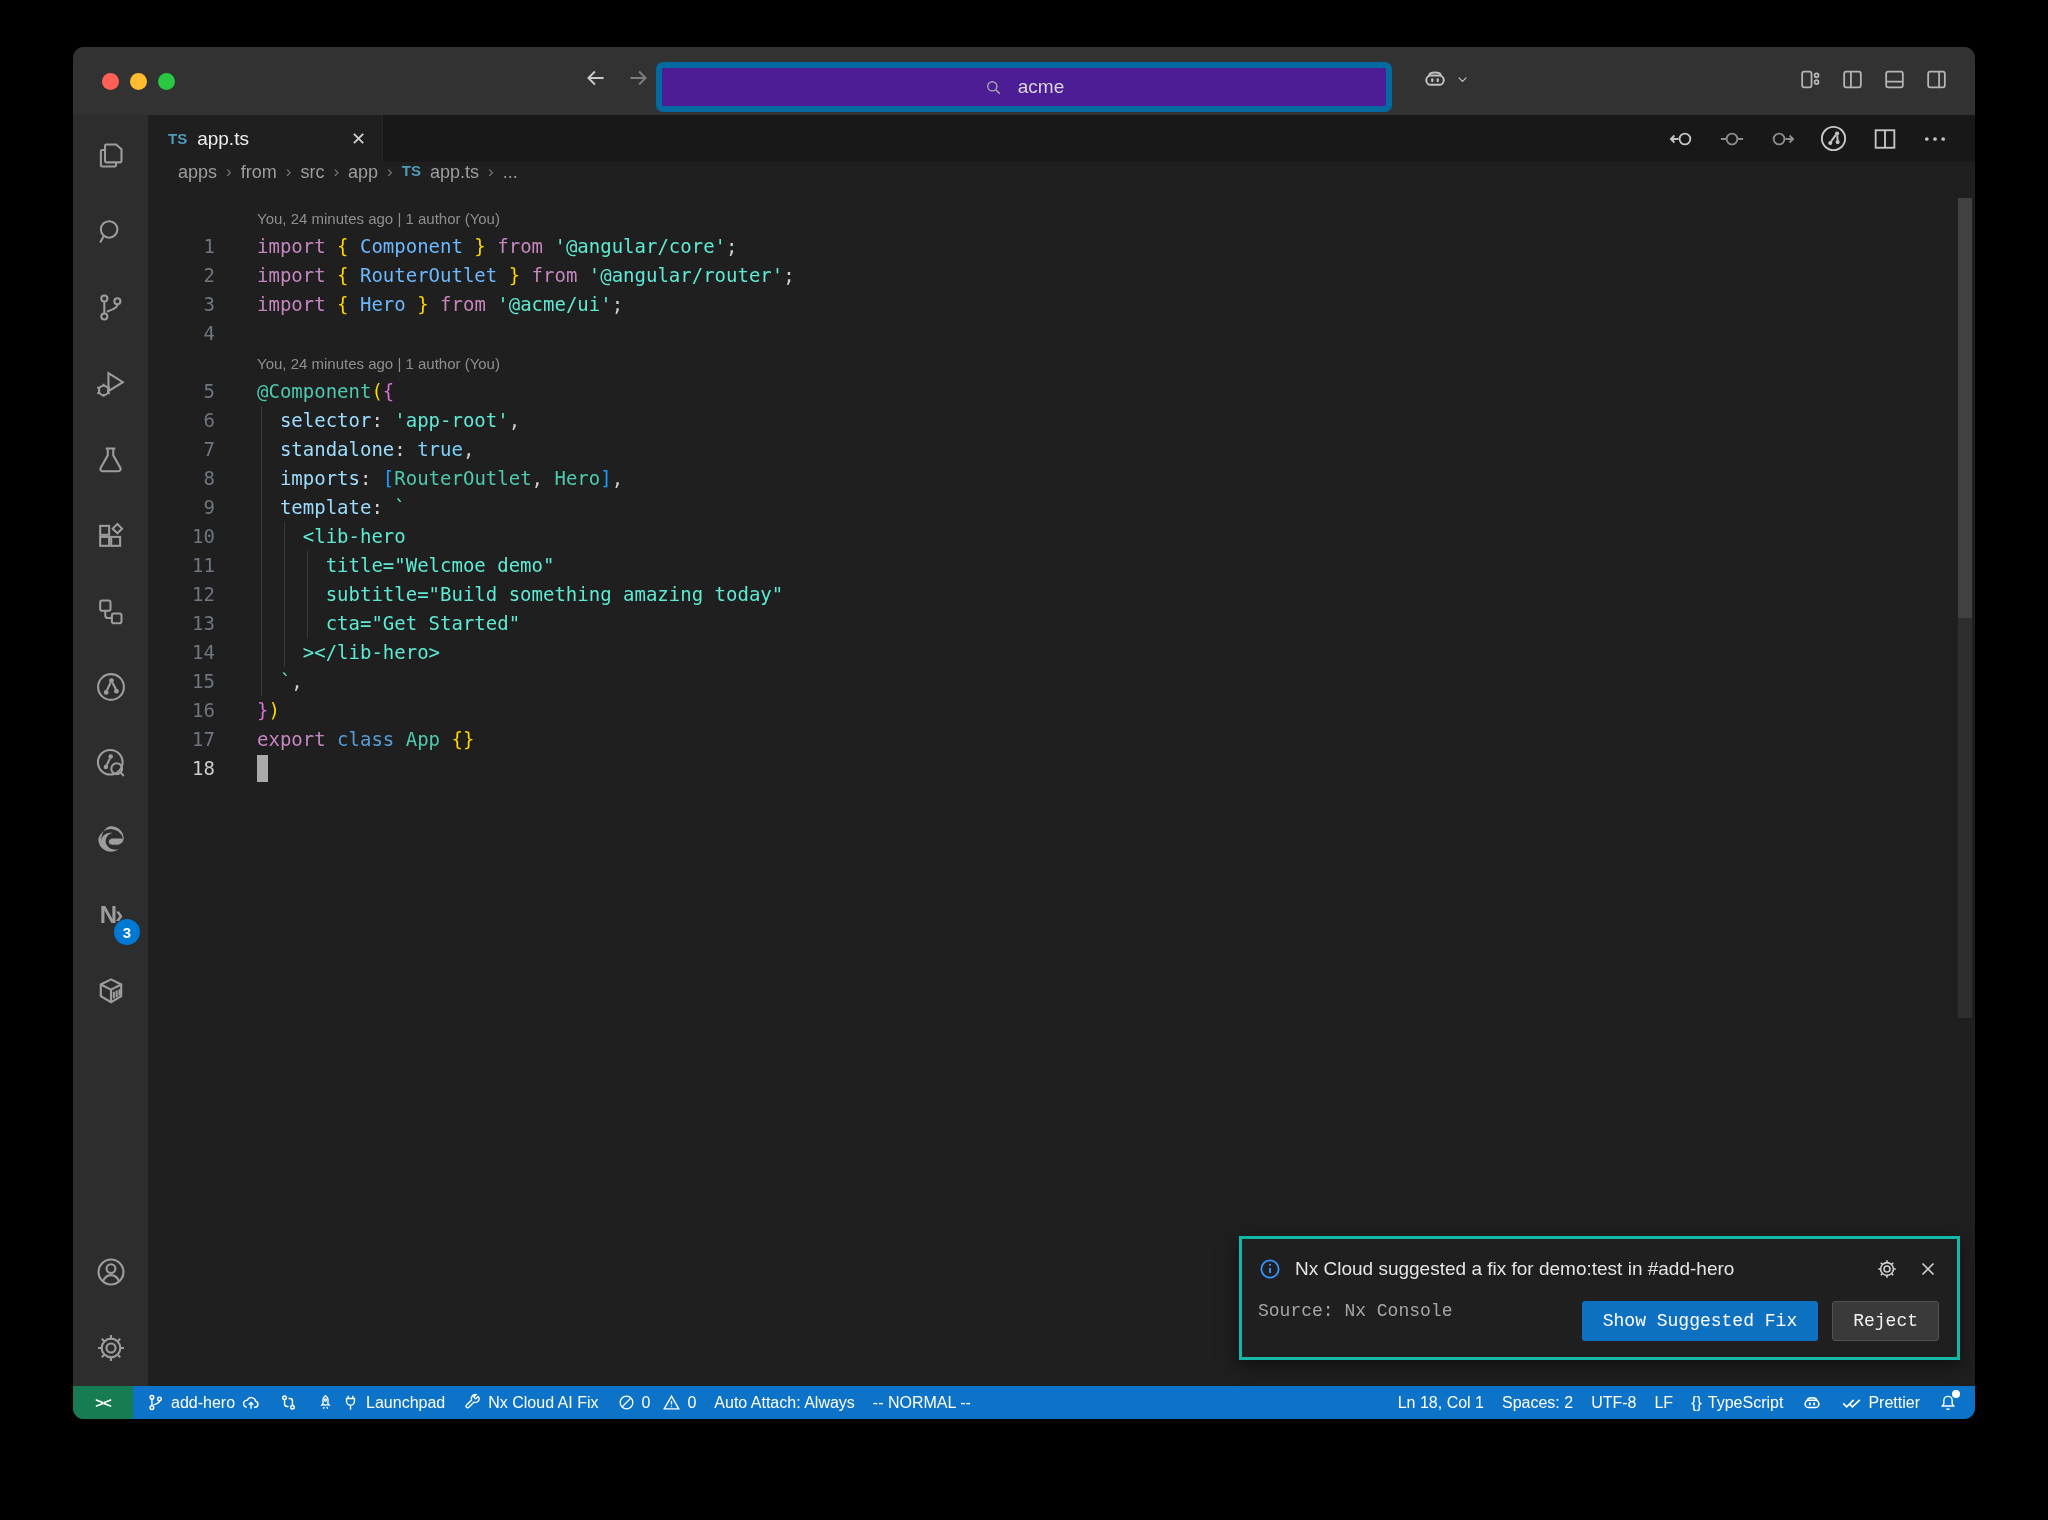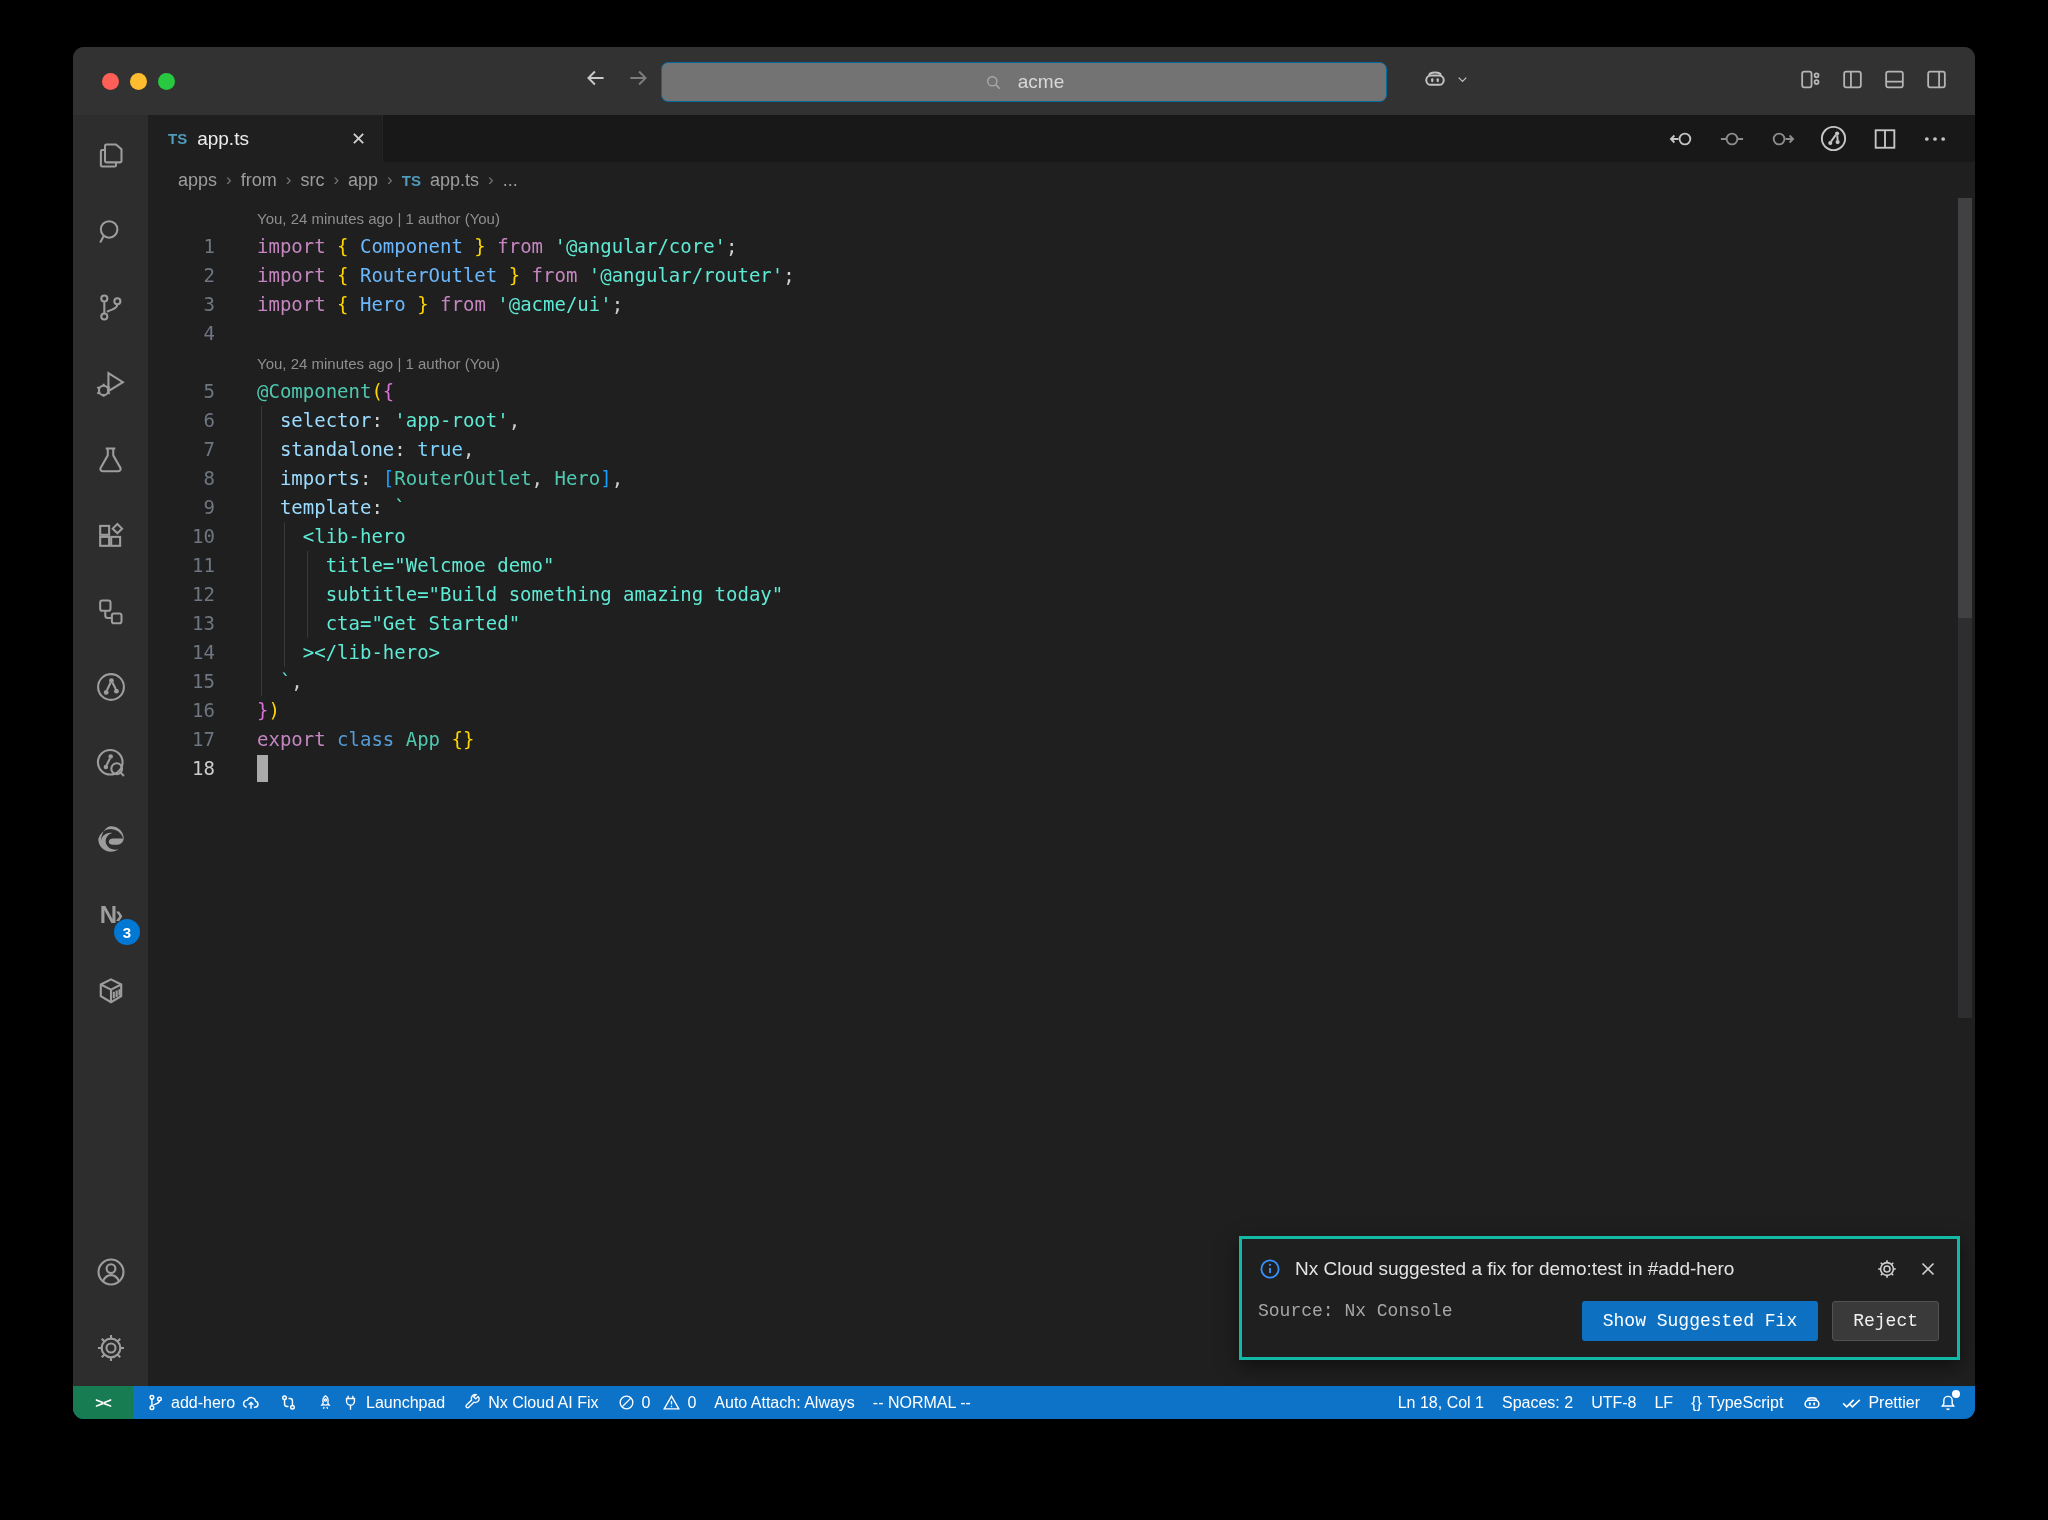--- a/index.html
+++ b/index.html
@@ -10,21 +10,21 @@
           border-radius:11px;overflow:hidden;display:flex;flex-direction:column;
           box-shadow:0 25px 70px rgba(0,0,0,.6);}
   
   .titlebar{height:68px;background:#323233;flex:0 0 auto;position:relative;}
   .traffic{position:absolute;left:29px;top:26px;display:flex;gap:11px;}
   .tl{width:17px;height:17px;border-radius:50%;}
   .tl.red{background:#ff5f57}.tl.yellow{background:#febc2e}.tl.green{background:#28c840}
   .navarrows{position:absolute;left:510px;top:18px;display:flex;gap:16px;align-items:center;color:#c9c9c9;}
   .navarrows .fwd{color:#7d7d7d;}
   .searchbox{position:absolute;left:50%;top:15px;transform:translateX(-50%);width:724px;height:38px;
-             background:#737373;border:1px solid #0369a1;border-radius:7px;display:flex;align-items:center;
+             background:#4c1d95;border:6px solid #0369a1;border-radius:7px;display:flex;align-items:center;
              justify-content:center;gap:15px;color:#d8d8d8;font-size:19px;}
   .searchbox .mag{color:#a9a9a9;}
   .copilot-group{position:absolute;left:1348px;top:18px;display:flex;align-items:center;gap:6px;color:#c2c2c2;}
   .layout-icons{position:absolute;right:26px;top:20px;display:flex;gap:17px;color:#b5b5b5;}
   
   .mainrow{flex:1 1 auto;display:flex;min-height:0;}
   .activitybar{width:75px;background:#2d2d2e;display:flex;flex-direction:column;align-items:center;
                padding-top:2px;flex:0 0 auto;}
   .ab-item{height:76px;width:75px;display:flex;align-items:center;justify-content:center;color:#9d9d9d;position:relative;}
   .ab-item.spacer{margin-top:auto;height:0;}
@@ -32,21 +32,21 @@
   .nx-badge{position:absolute;right:8px;bottom:8px;width:26px;height:26px;border-radius:50%;background:#0078d4;
             color:#fff;font-size:15px;font-weight:bold;display:flex;align-items:center;justify-content:center;}
   
   .editorcol{flex:1 1 auto;display:flex;flex-direction:column;min-width:0;background:#1f1f1f;}
   .tabstrip{height:47px;background:#181818;display:flex;align-items:stretch;flex:0 0 auto;}
   .tab{width:198px;background:#1f1f1f;display:flex;align-items:center;padding:0 16px 0 20px;gap:10px;
        color:#ededed;font-size:19px;border-right:1px solid #252526;}
   .ts-ico{color:#519aba;font-weight:bold;font-size:15px;}
   .tab .close{margin-left:auto;color:#cfcfcf;font-size:18px;}
   .editor-actions{margin-left:auto;display:flex;align-items:center;gap:22px;padding-right:26px;color:#c5c5c5;}
-  .breadcrumbs{height:36px;display:flex;align-items:center;padding-left:30px;gap:9px;color:#9d9d9d;
+  .breadcrumbs{height:36px;display:flex;align-items:flex-start;padding-left:30px;gap:9px;color:#9d9d9d;
                font-size:18px;flex:0 0 auto;}
   .bc-sep{color:#767676;font-size:17px;}
   
   .codearea{flex:1 1 auto;position:relative;overflow:hidden;font-family:"DejaVu Sans Mono",monospace;
             font-size:19px;}
   .coderows{padding-top:5px;}
   .crow{display:flex;height:29px;line-height:29px;white-space:pre;}
   .gutter{flex:0 0 67px;text-align:right;color:#6e7681;user-select:none;}
   .gutter.act{color:#cccccc;}
   .ccontent{margin-left:42px;position:relative;flex:1;}

